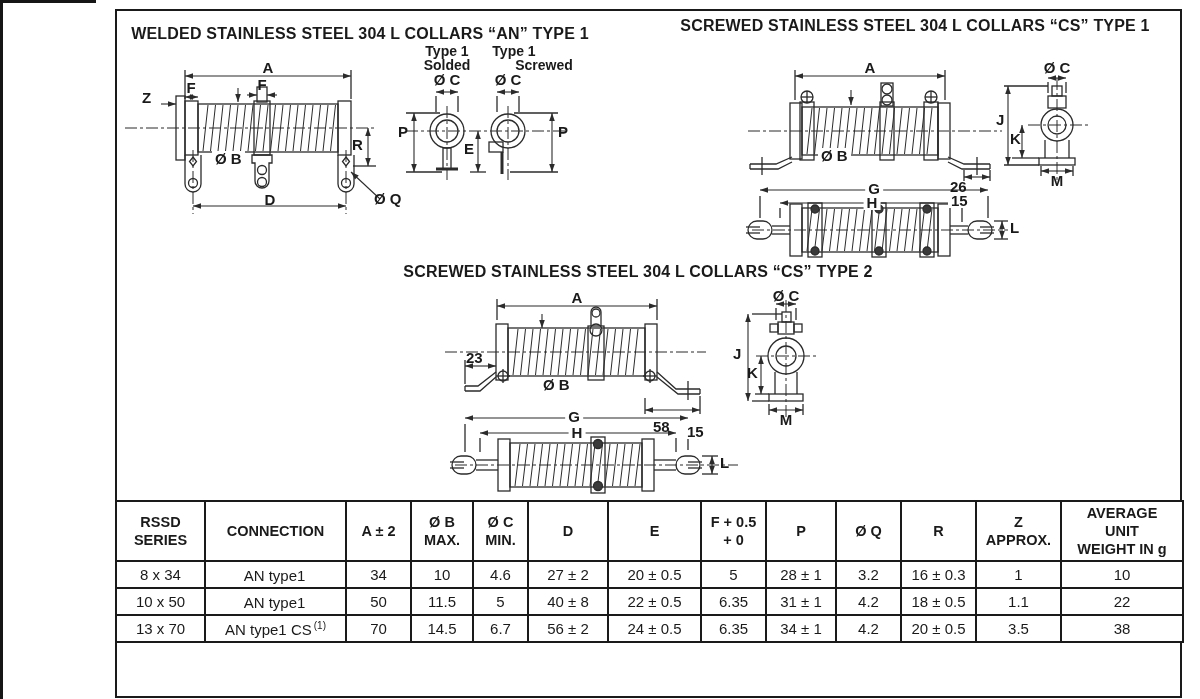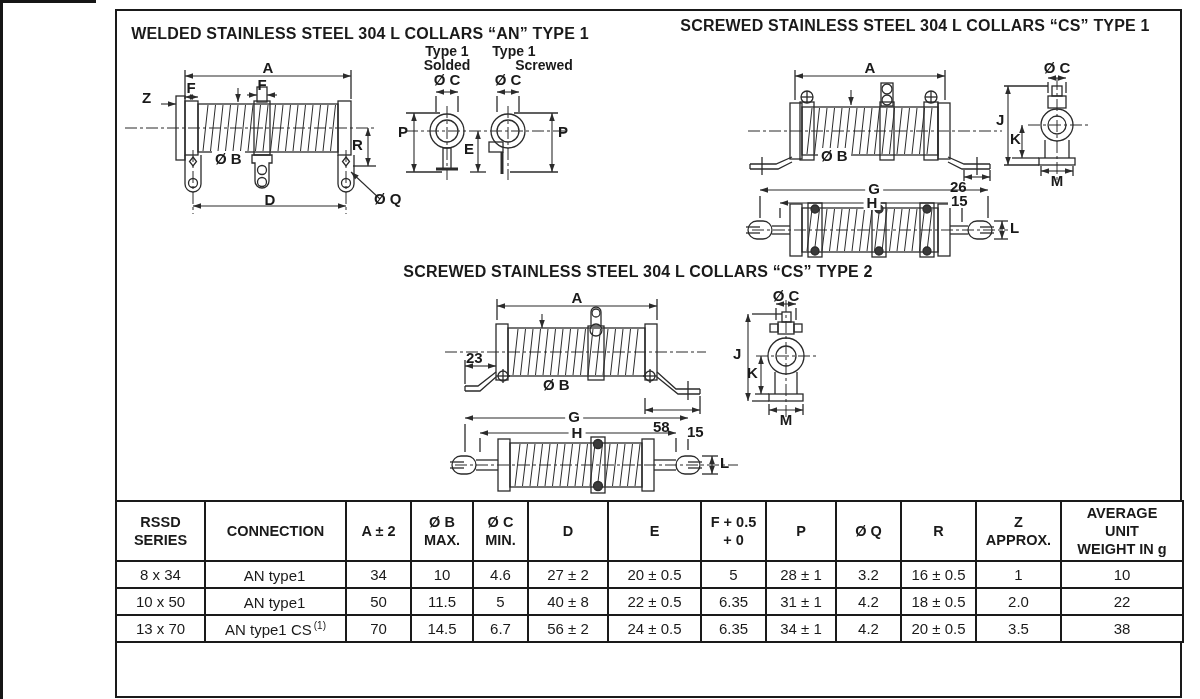--- a/index.html
+++ b/index.html
@@ -595,37 +595,37 @@
         <td>8 x 34</td>
         <td><span>AN type1</span><sup></sup></td>
         <td>34</td>
         <td>10</td>
         <td>4.6</td>
         <td>27 ± 2</td>
         <td>20 ± 0.5</td>
         <td>5</td>
         <td>28 ± 1</td>
         <td>3.2</td>
-        <td>16 ± 0.5</td>
+        <td>16 ± 0.3</td>
         <td>1</td>
         <td>10</td>
       </tr>
       <tr>
         <td>10 x 50</td>
         <td><span>AN type1</span><sup></sup></td>
         <td>50</td>
         <td>11.5</td>
         <td>5</td>
         <td>40 ± 8</td>
         <td>22 ± 0.5</td>
         <td>6.35</td>
         <td>31 ± 1</td>
         <td>4.2</td>
         <td>18 ± 0.5</td>
-        <td>2.0</td>
+        <td>1.1</td>
         <td>22</td>
       </tr>
       <tr>
         <td>13 x 70</td>
         <td><span>AN type1 CS</span><sup>(1)</sup></td>
         <td>70</td>
         <td>14.5</td>
         <td>6.7</td>
         <td>56 ± 2</td>
         <td>24 ± 0.5</td>

